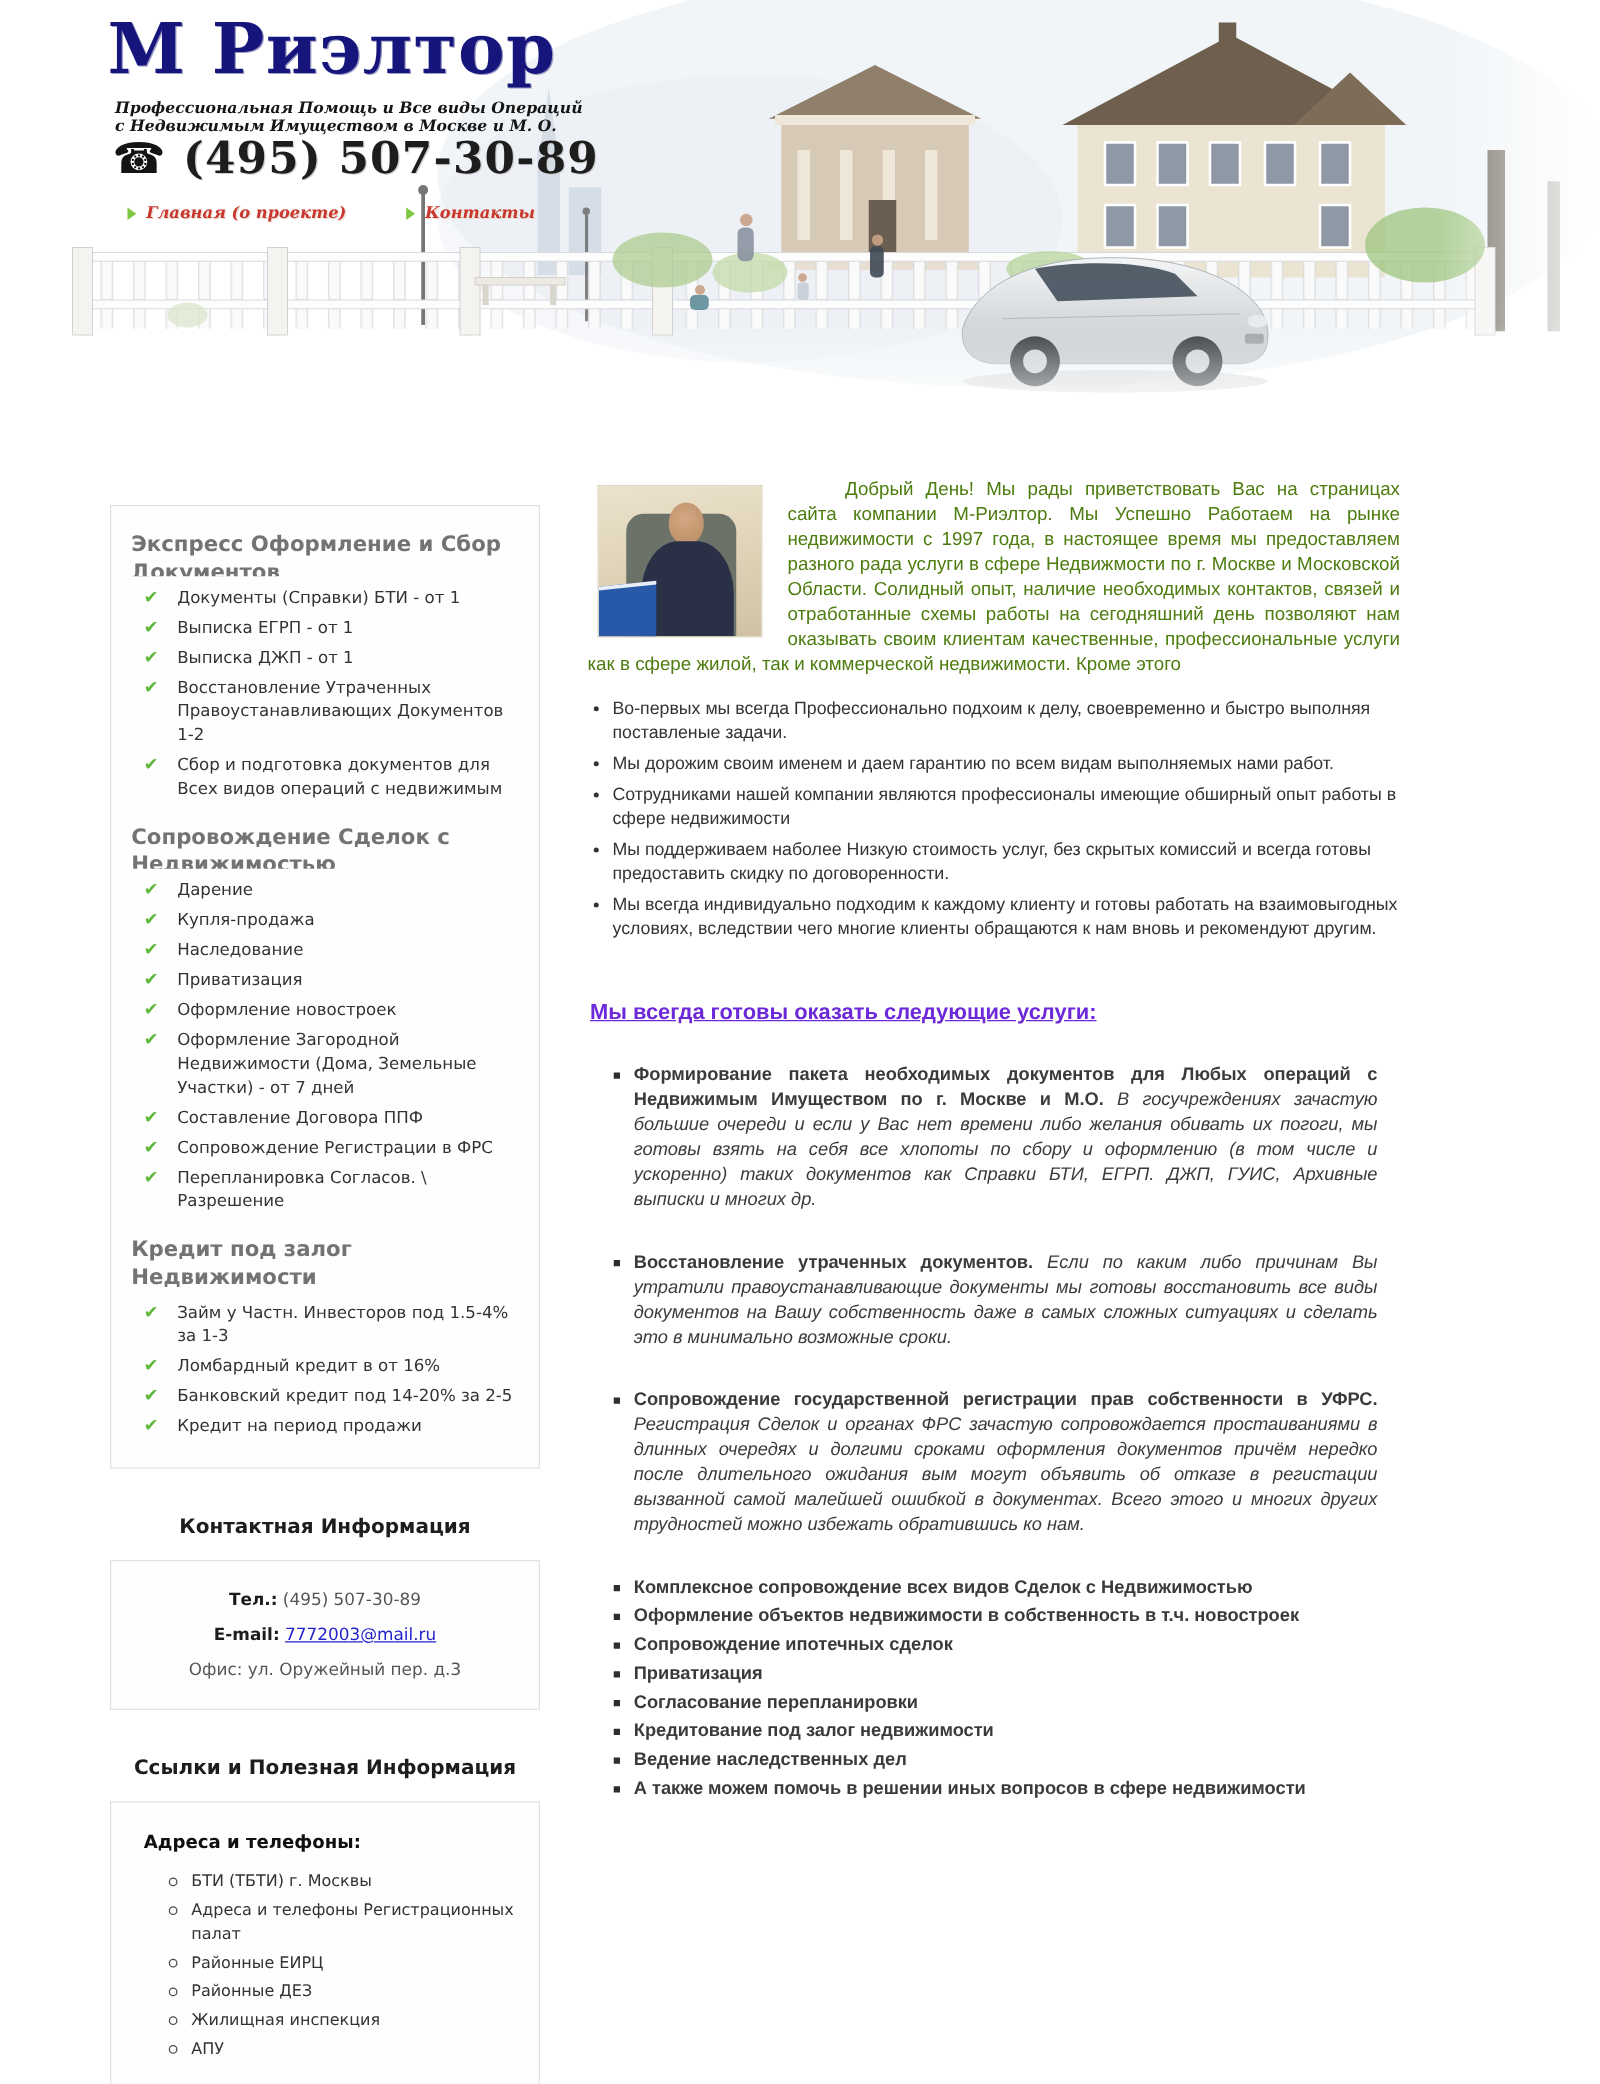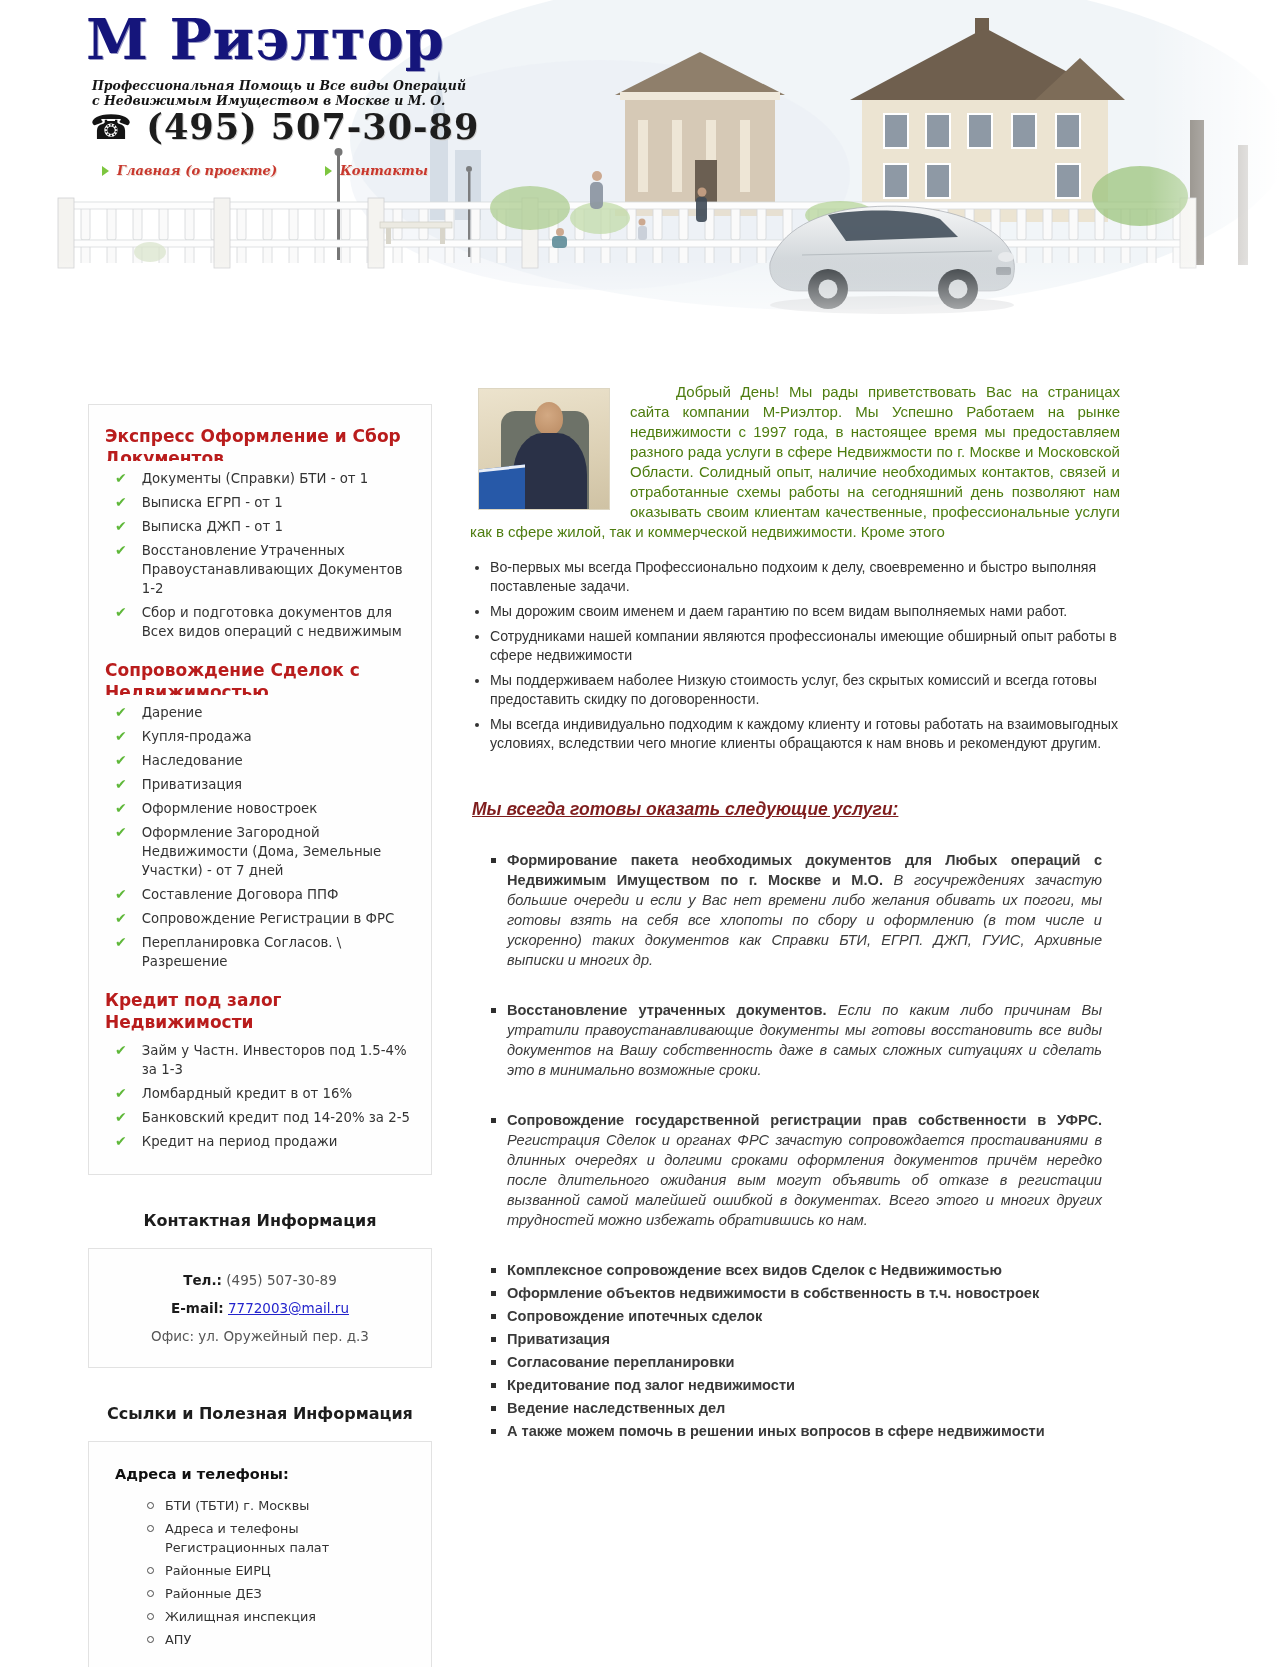--- a/index.html
+++ b/index.html
@@ -23,39 +23,39 @@
   .tri { width:0; height:0; border-left:7px solid #7dc63f; border-top:5px solid transparent;
          border-bottom:5px solid transparent; }
   .nav-label { font-family:"DejaVu Serif",serif; font-style:italic; font-weight:700;
                font-size:13px; color:#c8372d; text-shadow:1px 1px 0 #ecdcd2; }
 
   
   .content { display:flex; align-items:flex-start; }
   .sidebar { width:344px; margin-left:88px; margin-top:52px; flex:none; }
   .sbox { border:1px solid #e2e2e2; background:#fefefe; box-sizing:border-box; }
   .sbox1 { padding:18px 14px 18px 14px; }
-  .side-heading { margin:18px 0 8px 2px; font-size:17px; font-weight:700; color:#b91c1c;
+  .side-heading { margin:18px 0 8px 2px; font-size:17px; font-weight:700; color:#737373;
                   line-height:22px; }
   .side-heading.first { margin-top:2px; }
   .side-heading.clip2 { height:36px; overflow:hidden; }
   .checklist { list-style:none; margin:4px 0 0 0; padding:0; }
   .checklist li { display:flex; gap:15px; margin-bottom:5px; padding-left:12px; cursor:pointer; }
   .chk { color:#5fb83a; font-size:14px; flex:none; line-height:19px; }
   .chk-text { font-size:13.3px; line-height:19px; color:#333; }
 
   .side-center-heading { margin:36px 0 18px; text-align:center; font-size:16px; font-weight:700;
                          color:#1d1d1d; }
   .contact-box { padding:13px 10px; text-align:center; font-size:13.5px; color:#555; }
   .c-line { margin:8px 0; line-height:20px; }
   .c-line b { color:#1c1c1c; }
   .email-link { color:#2323cc; text-decoration:underline; cursor:pointer; }
 
   .links-box { padding:20px 16px 26px; }
   .lb-title { font-size:14.5px; font-weight:700; color:#101010; margin:4px 0 14px 10px; }
-  .circlist { list-style:none; margin:12px; padding:0 0 0 30px; }
+  .circlist { list-style:none; margin:0; padding:0 0 0 30px; }
   .circlist li { position:relative; padding-left:18px; font-size:12.8px; line-height:19px;
                  color:#333; margin-bottom:4px; cursor:pointer; }
   .circlist li::before { content:""; position:absolute; left:0; top:6px; width:5px; height:5px;
                          border:1.6px solid #4a4a4a; border-radius:50%; }
 
   
   .main { width:650px; margin-left:38px; margin-top:30px; font-family:"Liberation Sans",sans-serif; }
   .photo { float:left; width:130px; height:120px; margin:6px 20px 6px 8px; position:relative;
            background:linear-gradient(170deg,#ece3cd 0%,#dcd0b4 60%,#cfc2a4 100%);
            overflow:hidden; border:1px solid #ddd6c2; }
@@ -66,22 +66,22 @@
              border-radius:50% 50% 46% 46%; }
   .ph-body { position:absolute; left:34px; top:44px; width:74px; height:76px; background:#2a3147;
              border-radius:40% 40% 0 0 / 55% 55% 0 0; }
   .ph-folder { position:absolute; left:0; top:78px; width:46px; height:42px; background:#2759a8;
                transform:skewY(-6deg); border-top:3px solid #e8eef8; }
 
   .intro { margin:0; text-align:justify; text-indent:46px; font-size:15px; line-height:20px; color:#4d7c0f; }
   .advlist { margin:16px 0 0; padding-left:20px; }
   .advlist li { font-size:14.2px; line-height:19px; color:#333; margin-bottom:6px; }
 
-  .svc-heading { margin:46px 0 0 2px; font-size:17.5px; font-style:italic; font-weight:700;
-                 color:#7f1d1d; text-decoration:underline; }
+  .svc-heading { margin:46px 0 0 2px; font-size:17.5px; font-weight:700;
+                 color:#6d28d9; text-decoration:underline; }
   .svclist { list-style:none; margin:30px 18px 0; padding:0; }
   .svclist li { position:relative; padding-left:19px; text-align:justify; font-size:14.6px;
                 line-height:20px; margin-bottom:3px; }
   .svclist li::before { content:""; position:absolute; left:3px; top:8px; width:5px; height:5px;
                         background:#2e2e2e; }
   .svclist li.gap { margin-bottom:30px; }
   .lead { font-weight:700; color:#3a3a3a; }
   .desc { font-style:italic; color:#3b3b3b; }
   .outro { margin:30px 0 0; text-align:justify; text-indent:40px; font-size:14.2px;
            line-height:20px; color:#333; }

